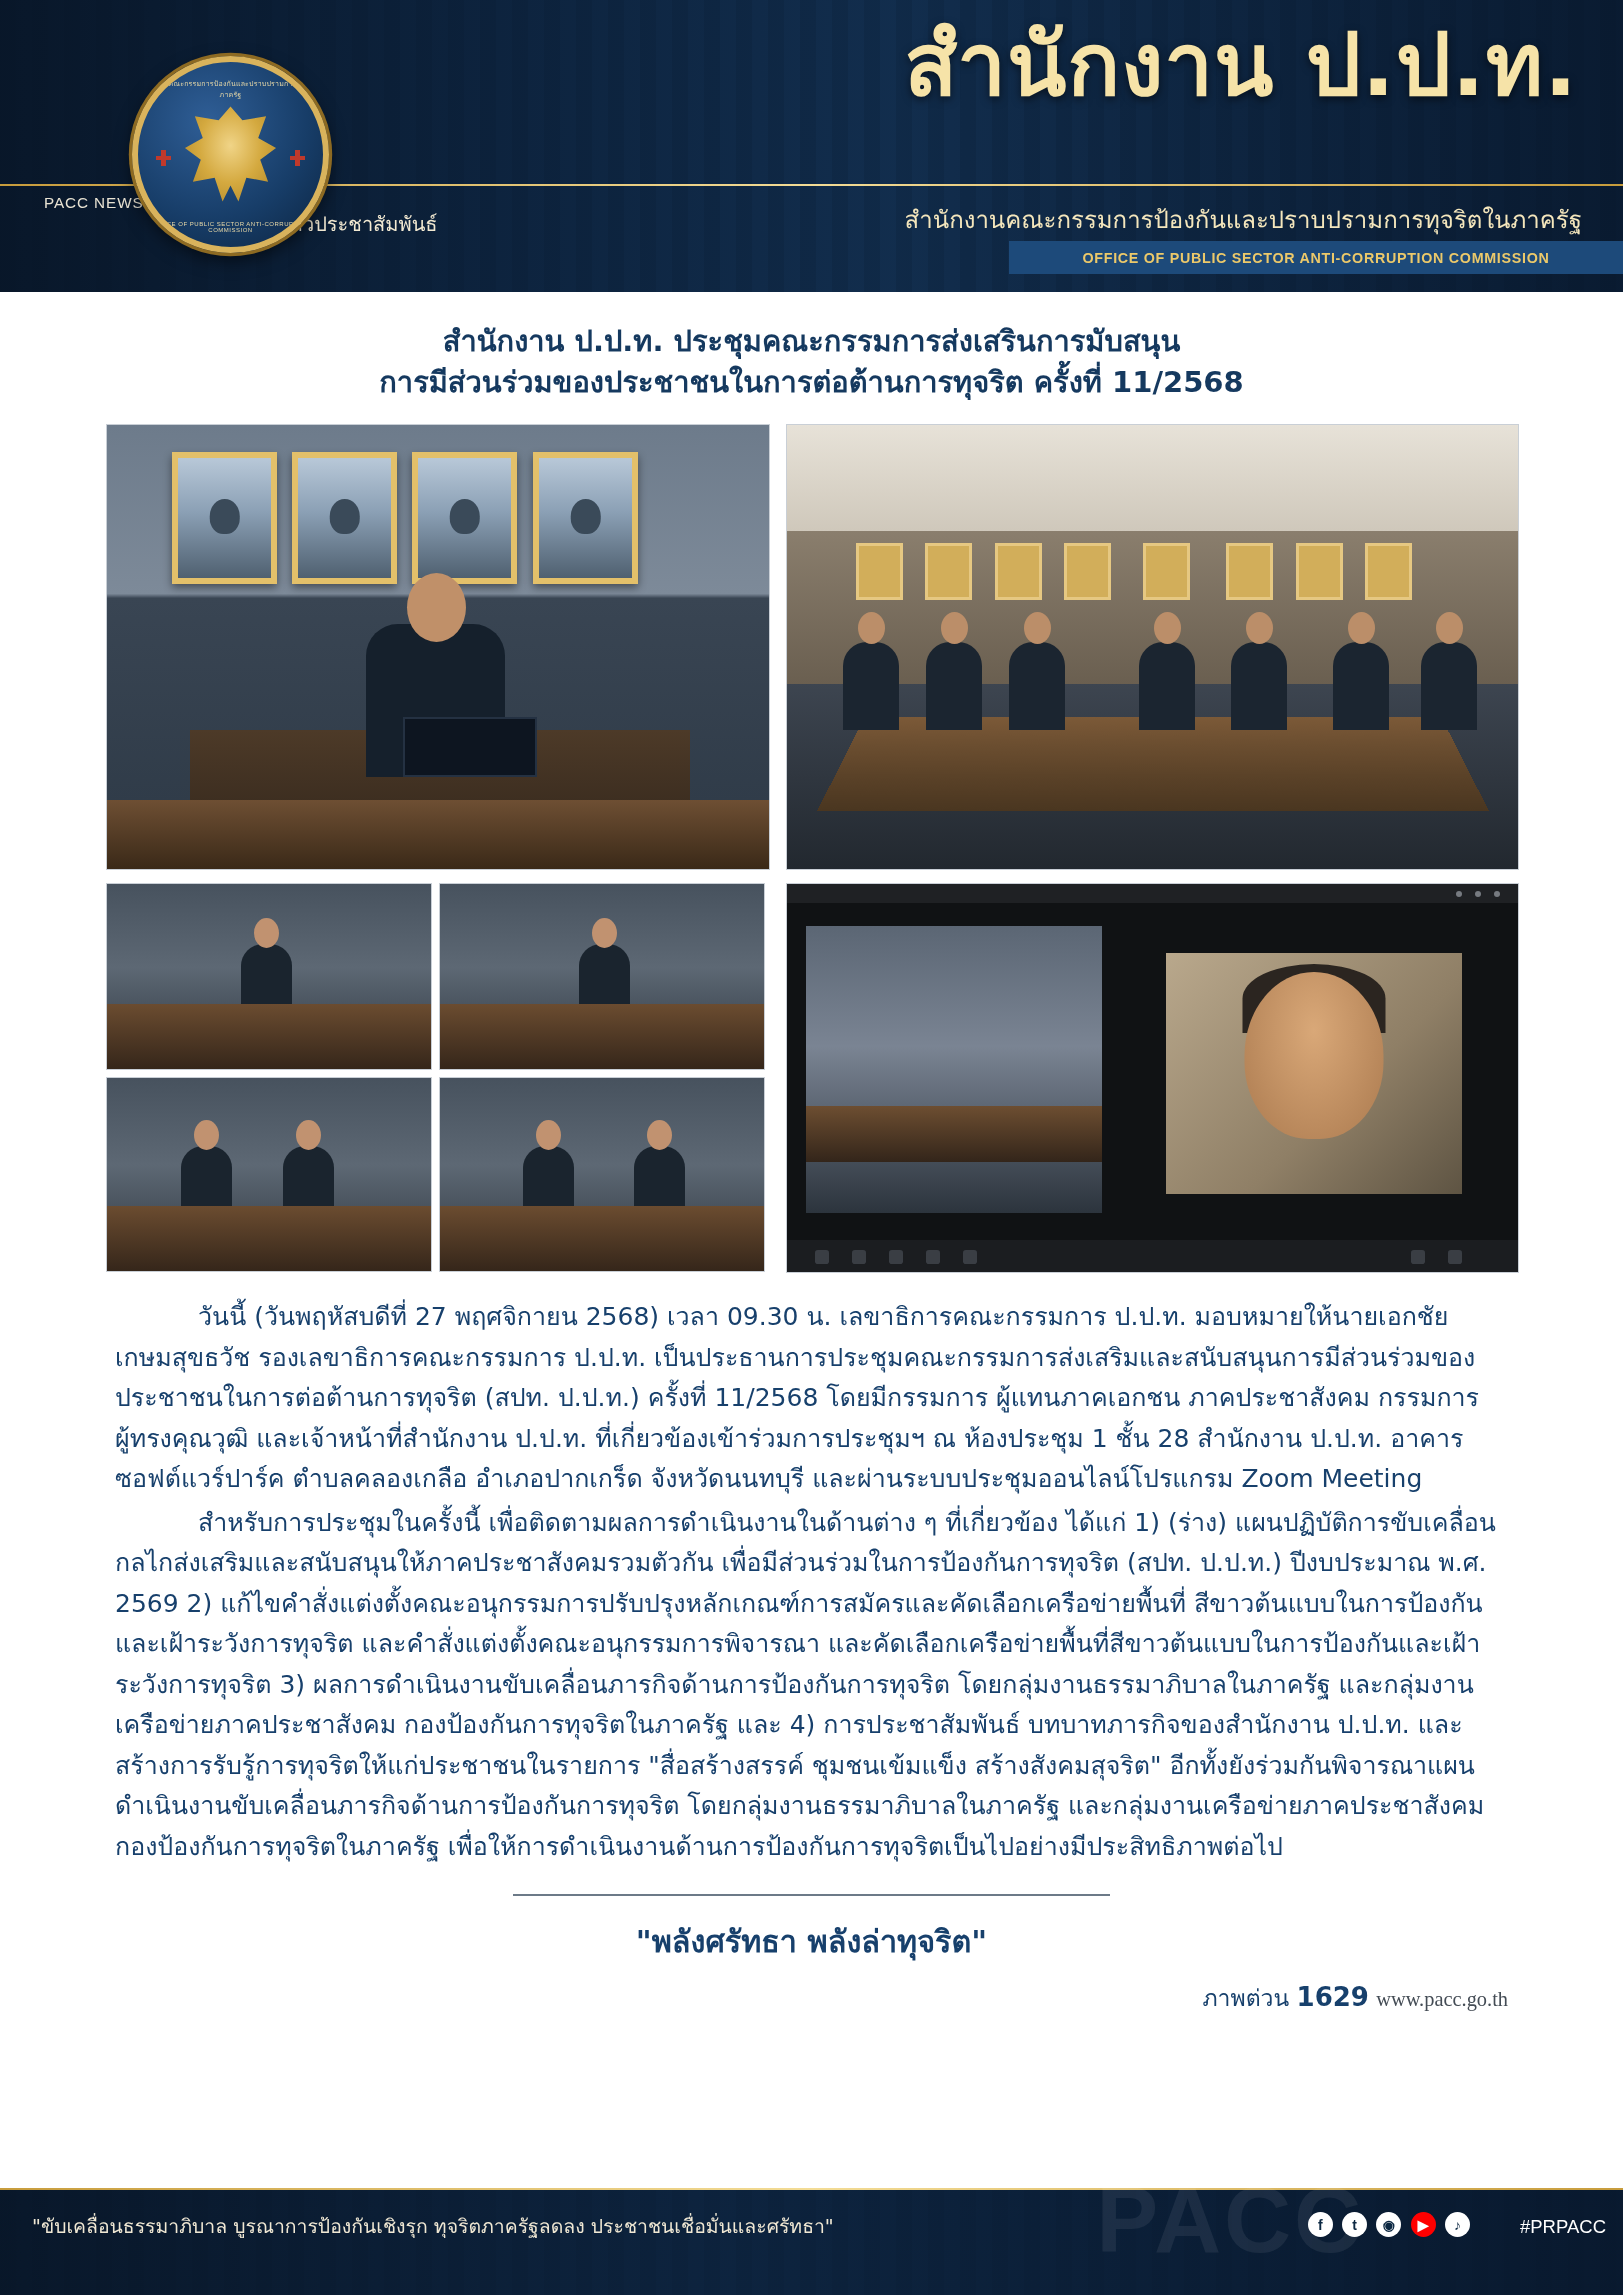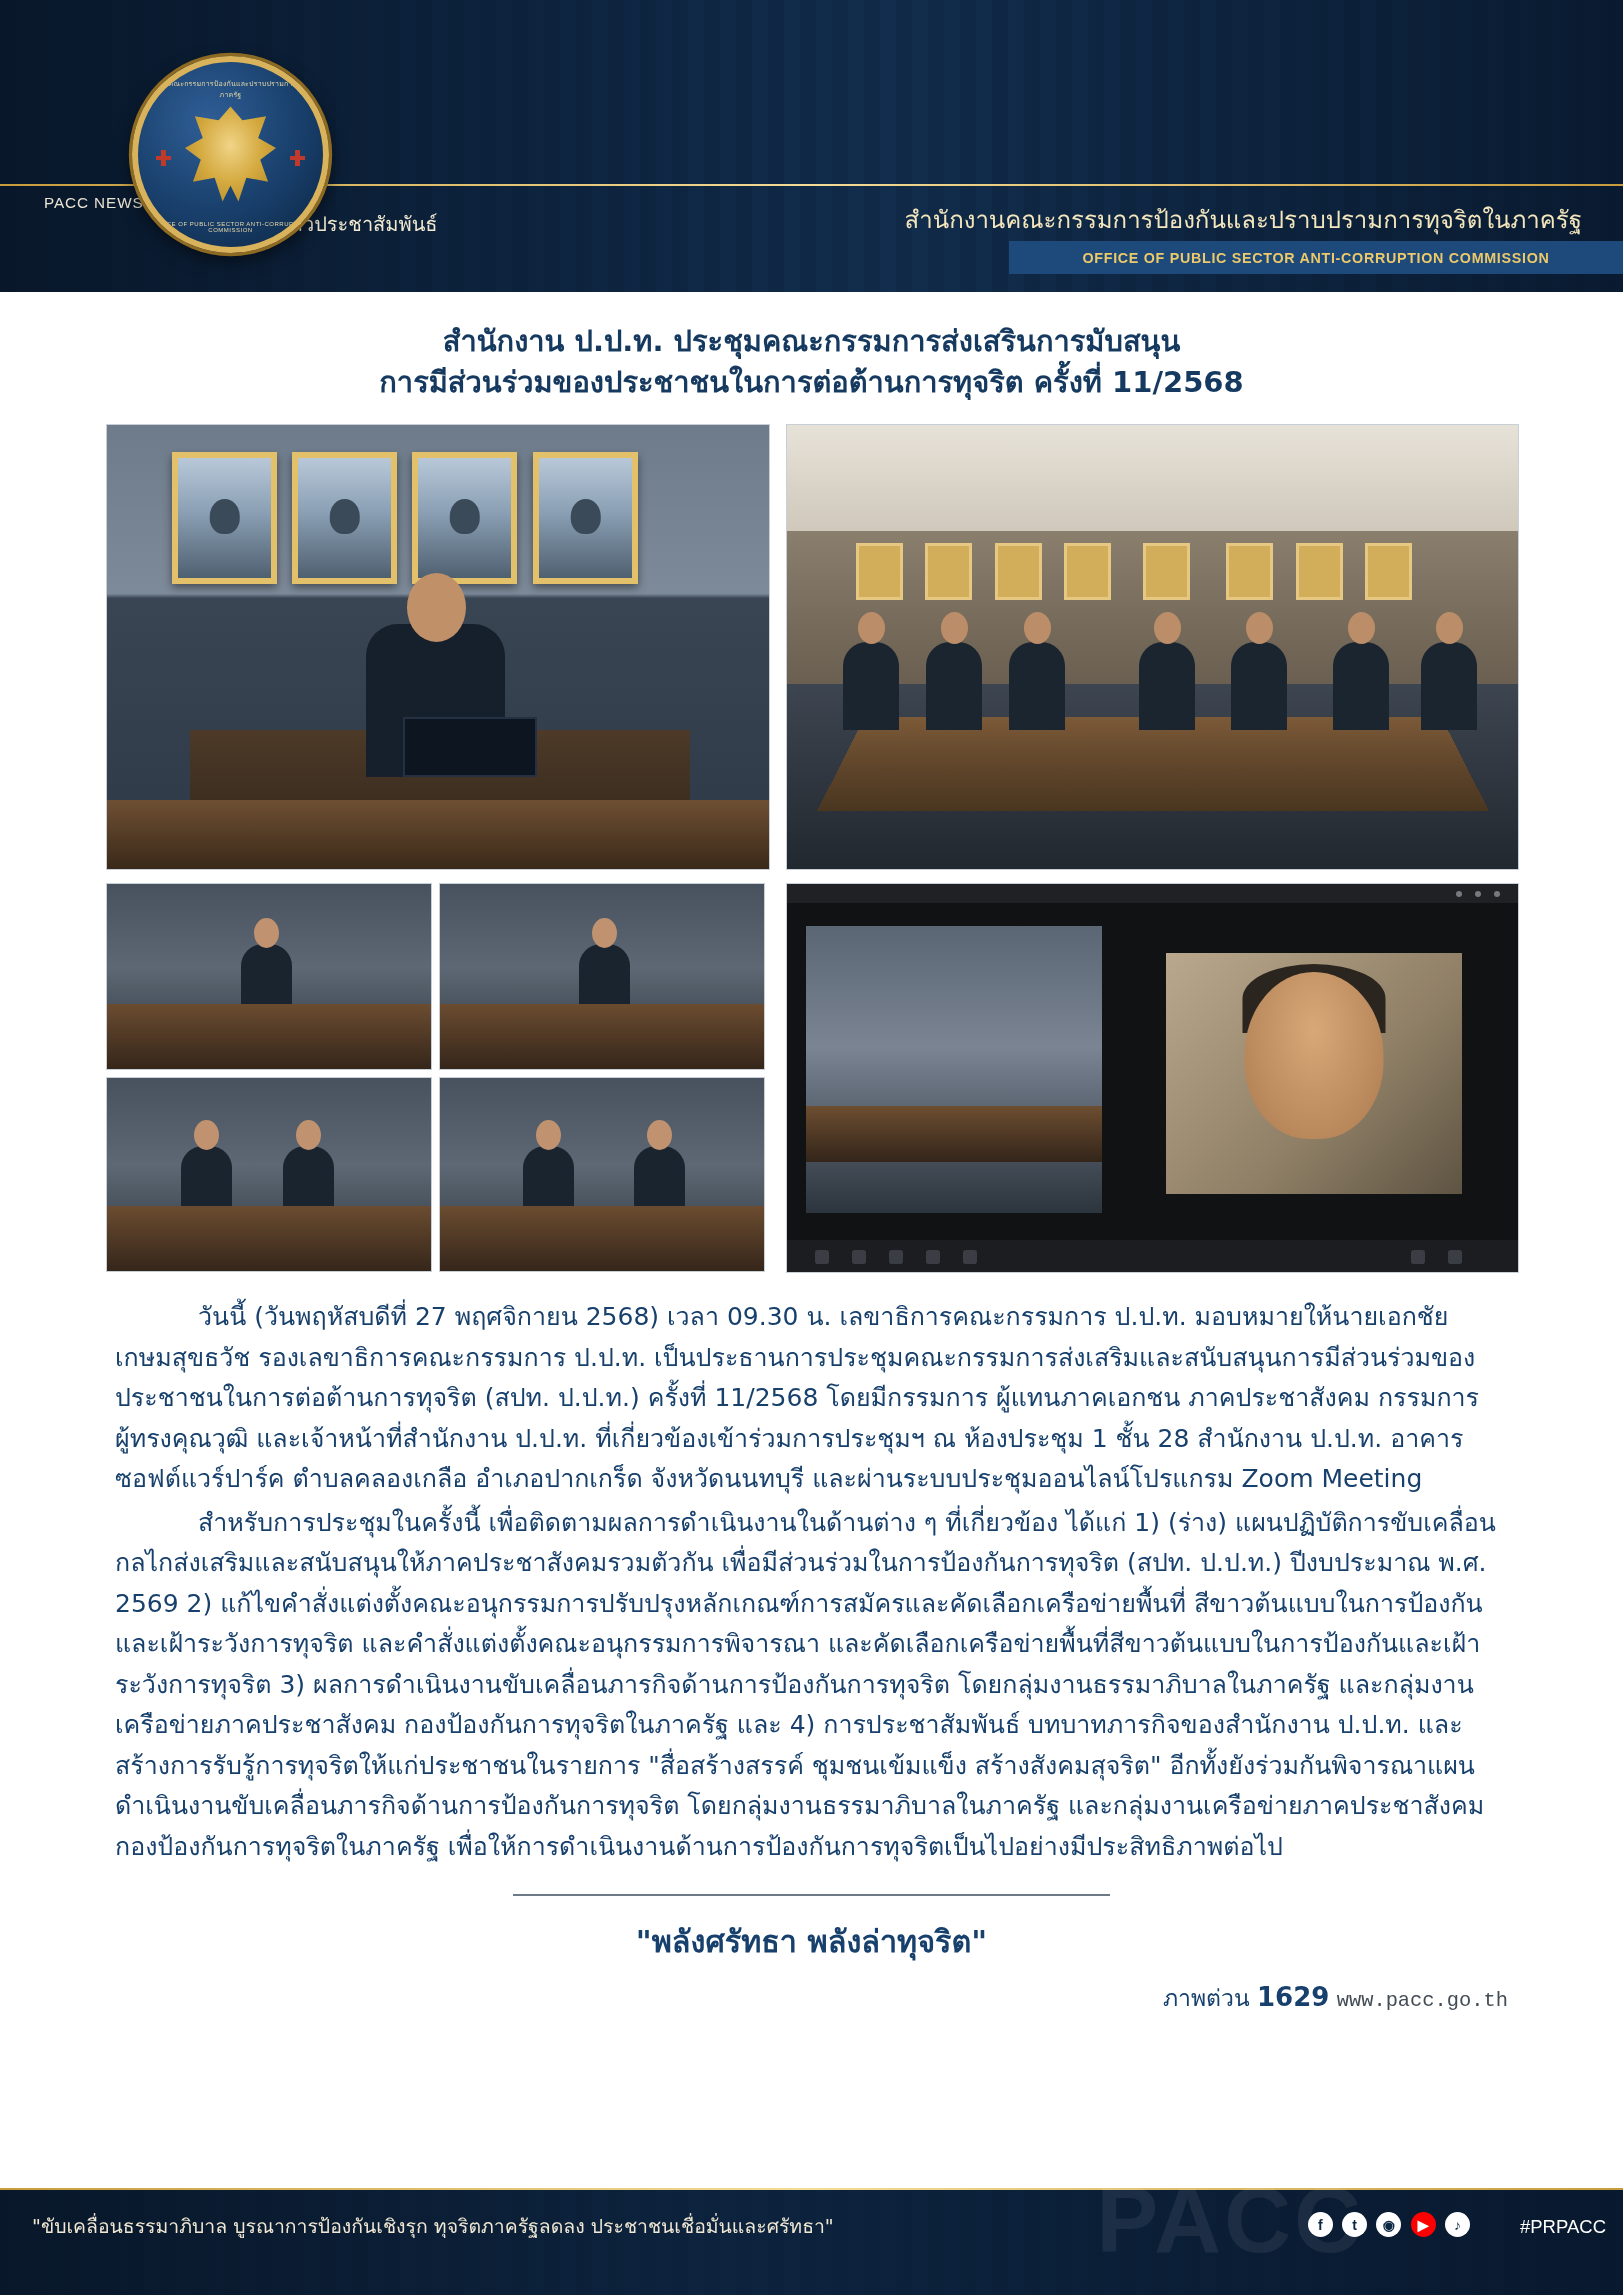--- a/index.html
+++ b/index.html
@@ -257,21 +257,21 @@
     margin:21px auto 0;
     width:1393px;text-align:center;
     color:#17406c;font-size:30.5px;font-weight:bold;
   }
   .hotline{
     margin:15.7px auto 0;
     width:1393px;text-align:right;
     font-size:23px;color:#17406c;
   }
   .hotline b{font-size:26px;}
-  .hotline .url{color:#444c55;font-family:Liberation Mono, monospace;font-size:20.4px;}
+  .hotline .url{color:#444c55;font-family:Liberation Serif, serif;font-size:20.4px;}
 
   
   .footer{
     position:absolute;left:0;bottom:0;width:1623px;height:107px;
     background:#0b2742;
     background:
       linear-gradient(90deg, rgba(8,22,40,.96) 0%, rgba(11,32,58,.88) 45%, rgba(8,24,45,.96) 100%),
       repeating-linear-gradient(90deg,#16324f 0px,#16324f 15.7px,#1d3f63 15.7px,#1d3f63 32px);
     color:#ffffff;
   }
@@ -296,20 +296,21 @@
     position:absolute;right:17px;top:28px;font-size:18.5px;color:#ffffff;
     font-family:"Liberation Sans",sans-serif;
   }
 </style>
 </head>
 <body>
 
 <div class="page">
 
   <div class="header">
+    <div class="hdr-title">สำนักงาน ป.ป.ท.</div>
     <div class="goldline"></div>
     <div class="hdr-sub">สำนักงานคณะกรรมการป้องกันและปราบปรามการทุจริตในภาครัฐ</div>
     <div class="hdr-eng-band">
       <span class="hdr-eng">OFFICE OF PUBLIC SECTOR ANTI-CORRUPTION COMMISSION</span>
     </div>
     <div class="pacc-news">PACC NEWS</div>
     <div class="pr-label">ข่าวประชาสัมพันธ์</div>
 
     <div class="emblem">
       <div class="ring-text">สำนักงานคณะกรรมการป้องกันและปราบปรามการทุจริตในภาครัฐ</div>

